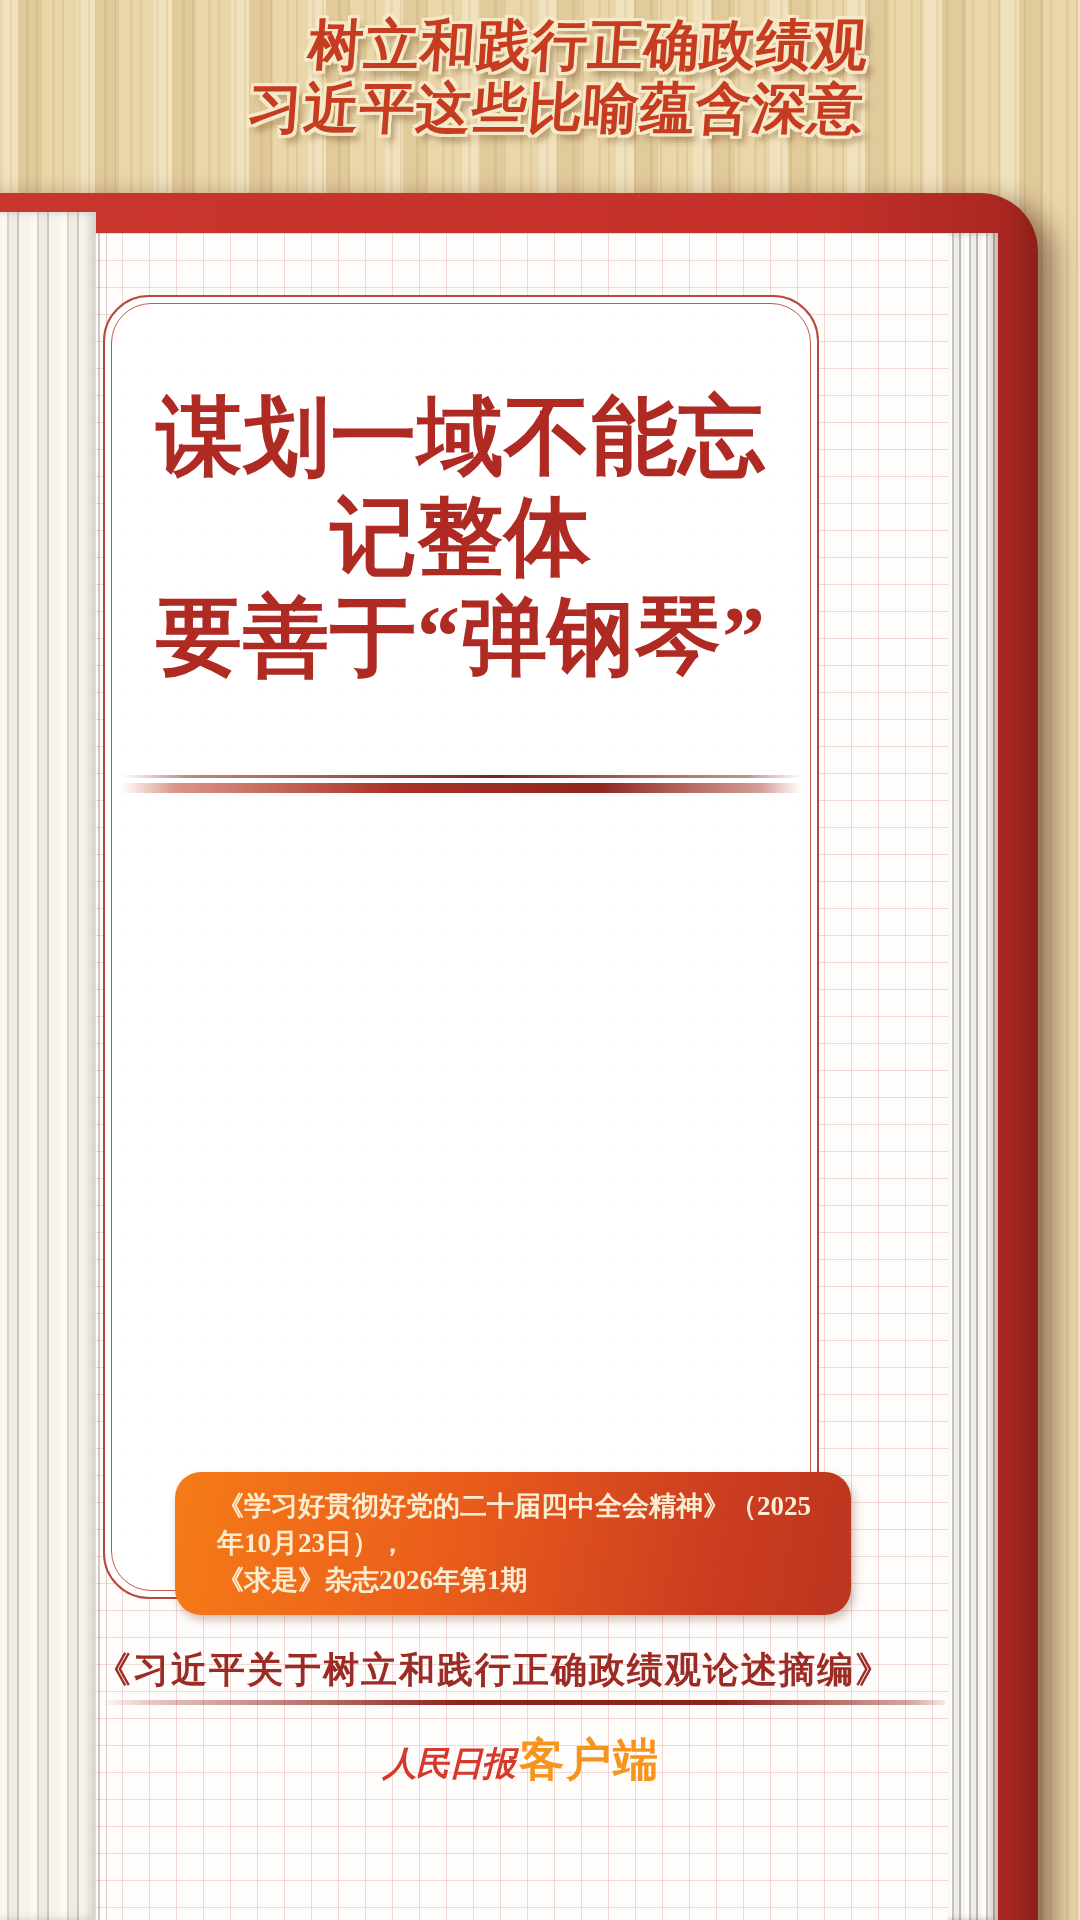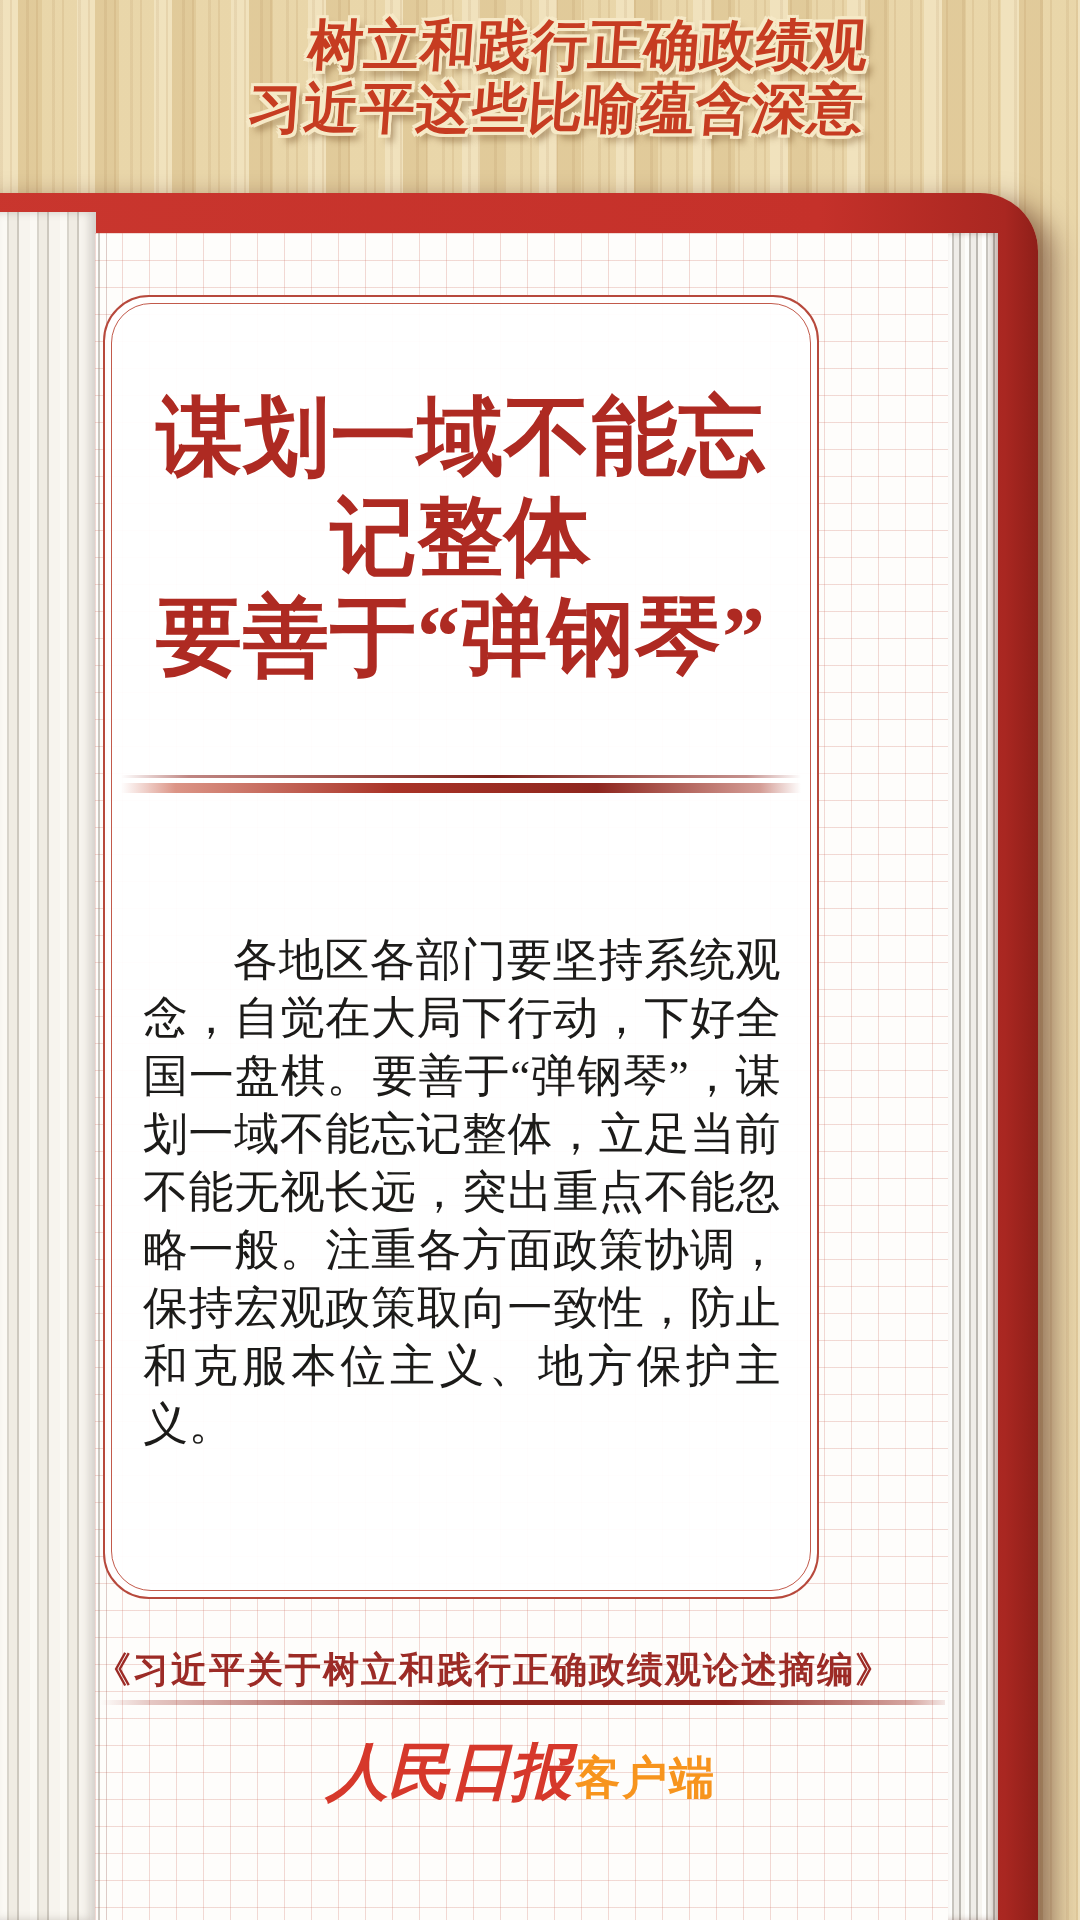--- a/index.html
+++ b/index.html
@@ -90,21 +90,21 @@
     position:absolute;left:95px;width:853px;top:1646px;z-index:4;
     color:#9C2B26;font-weight:700;font-size:36px;letter-spacing:2px;
     font-family:"Liberation Serif",serif;
   }
   .footer-divider{
     position:absolute;left:100px;width:845px;top:1700px;height:5px;z-index:4;
     background:linear-gradient(90deg, rgba(155,40,30,0) 0%, rgba(155,40,30,0.25) 6%, #8E241D 42%, #8E241D 74%, rgba(155,40,30,0.40) 96%, rgba(155,40,30,0.1) 100%);
   }
   .footer-logo{position:absolute;left:95px;width:853px;top:1730px;z-index:4;text-align:center;white-space:nowrap;}
   .logo-name{
-    color:#D6382B;font-weight:900;font-size:62px;font-style:italic;letter-spacing:-1px;
+    color:#D6382B;font-weight:900;font-size:34px;font-style:italic;letter-spacing:-1px;
     font-family:"Liberation Serif",serif;
   }
   .logo-suffix{
     color:#F7941D;font-weight:900;font-size:45px;margin-left:0;letter-spacing:2px;
     font-family:"Liberation Sans",sans-serif;
   }
 </style>
 </head>
 <body>
 
@@ -123,21 +123,24 @@
   <div class="card">
     <div class="card-inner"></div>
     <h1 class="card-title">
       <div>谋划一域不能忘记整体</div>
       <div>要善于“弹钢琴”</div>
     </h1>
     <div class="card-divider">
       <div class="thin"></div>
       <div class="thick"></div>
     </div>
-    <p class="card-body">各地区各部门要坚持系统观念，自觉在大局下行动，下好全国一盘棋。要善于“弹钢琴”，谋划一域不能忘记整体，立足当前不能无视长远，突出重点不能忽略一般。注重各方面政策协调，保持宏观政策取向一致性，防止和克服本位主义、地方保护主义。</p>
+    <div class="card-badge">
+      <div>《学习好贯彻好党的二十届四中全会精神》（2025年10月23日），</div>
+      <div>《求是》杂志2026年第1期</div>
+    </div>
   </div>
 
   <div class="footer-title">《习近平关于树立和践行正确政绩观论述摘编》</div>
   <div class="footer-divider"></div>
   <div class="footer-logo">
     <span class="logo-name">人民日报</span>
     <span class="logo-suffix">客户端</span>
   </div>
 
 </div>

